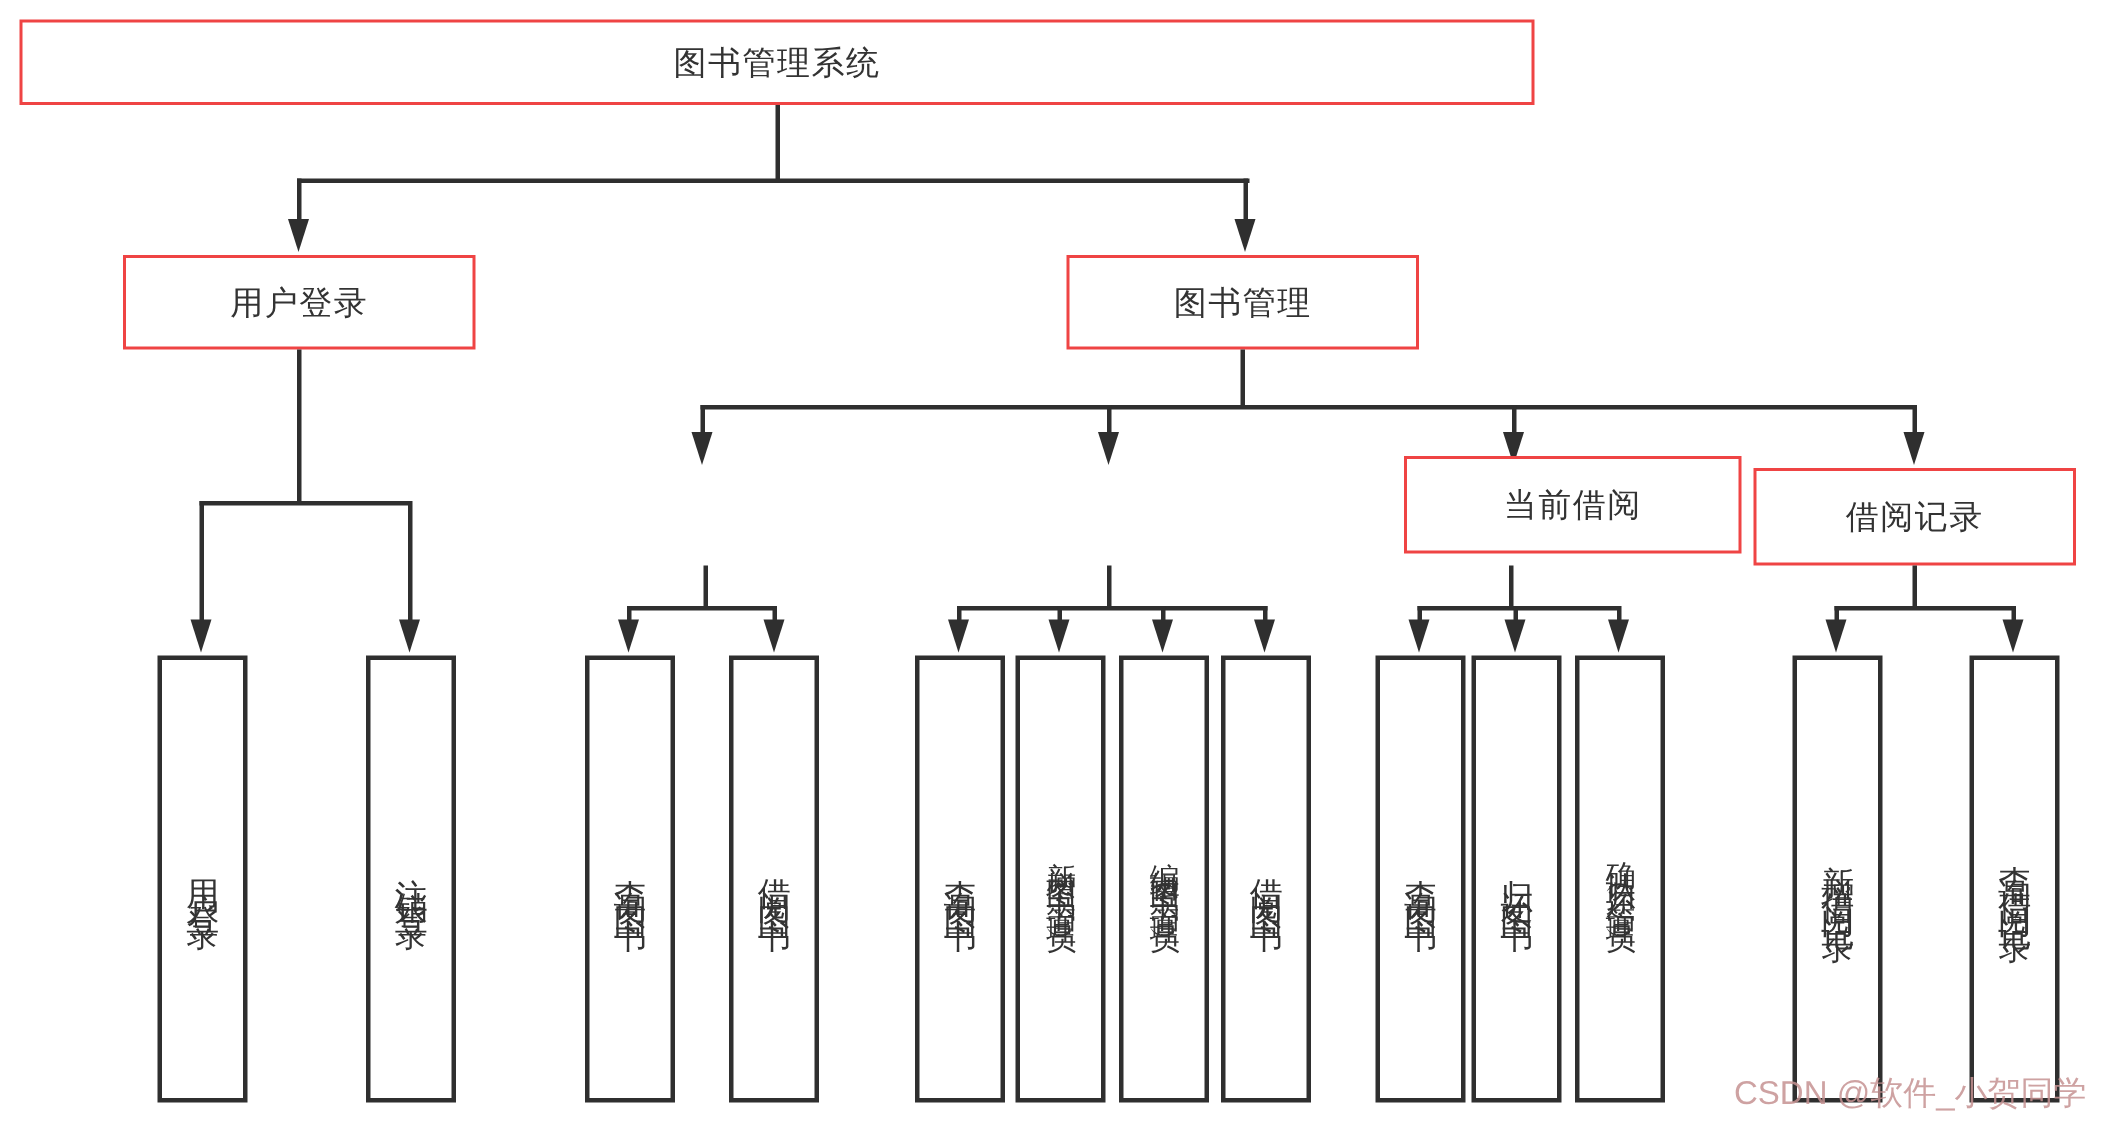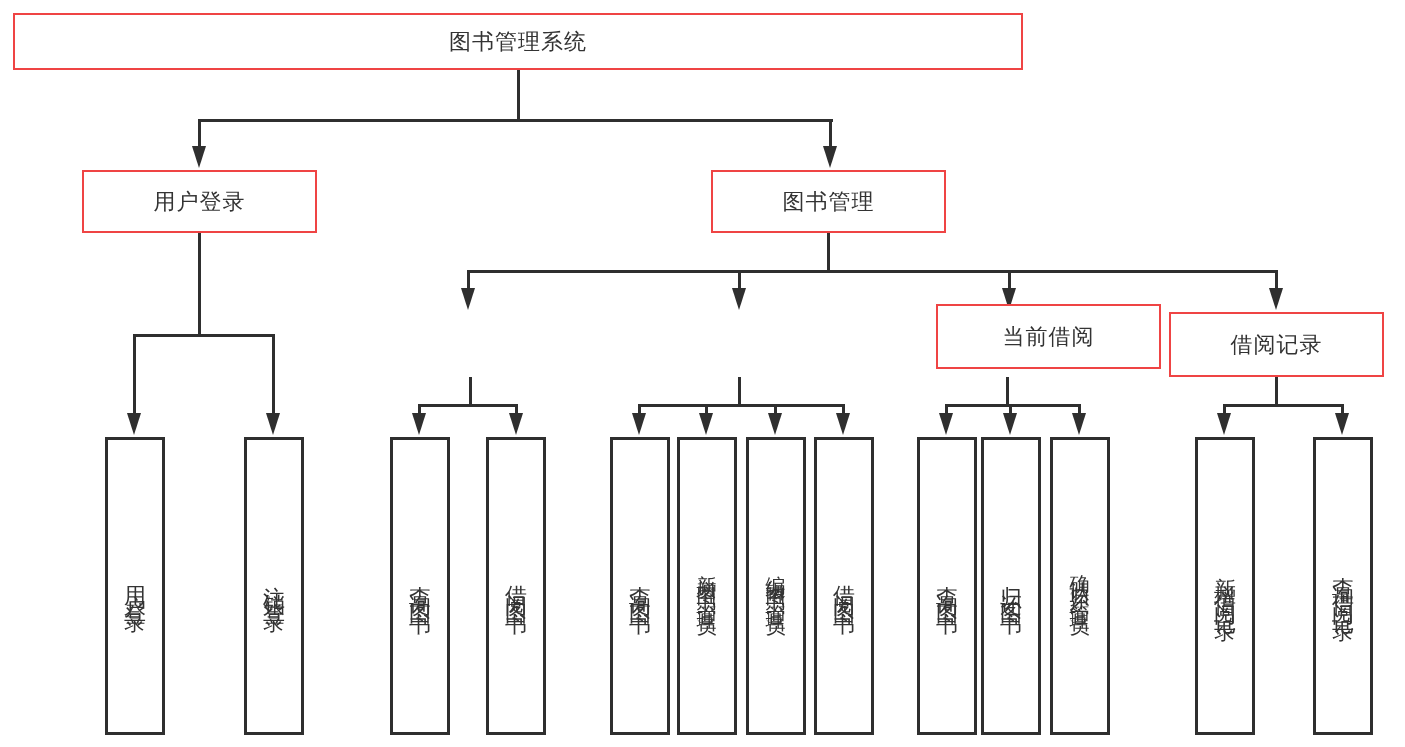--- a/index.html
+++ b/index.html
@@ -176,14 +176,15 @@
     <span class="vtext sm">确认归还（管理员）</span>
   </div>
 
   <div class="vnode" style="left:1195px;top:437px;width:60px;height:298px;">
     <span class="vtext">新增借阅记录</span>
   </div>
   <div class="vnode" style="left:1313px;top:437px;width:60px;height:298px;">
     <span class="vtext">查询借阅记录</span>
   </div>
 
+  <div class="watermark">CSDN @软件_小贺同学</div>
 
 </div>
 
 </body></html>

